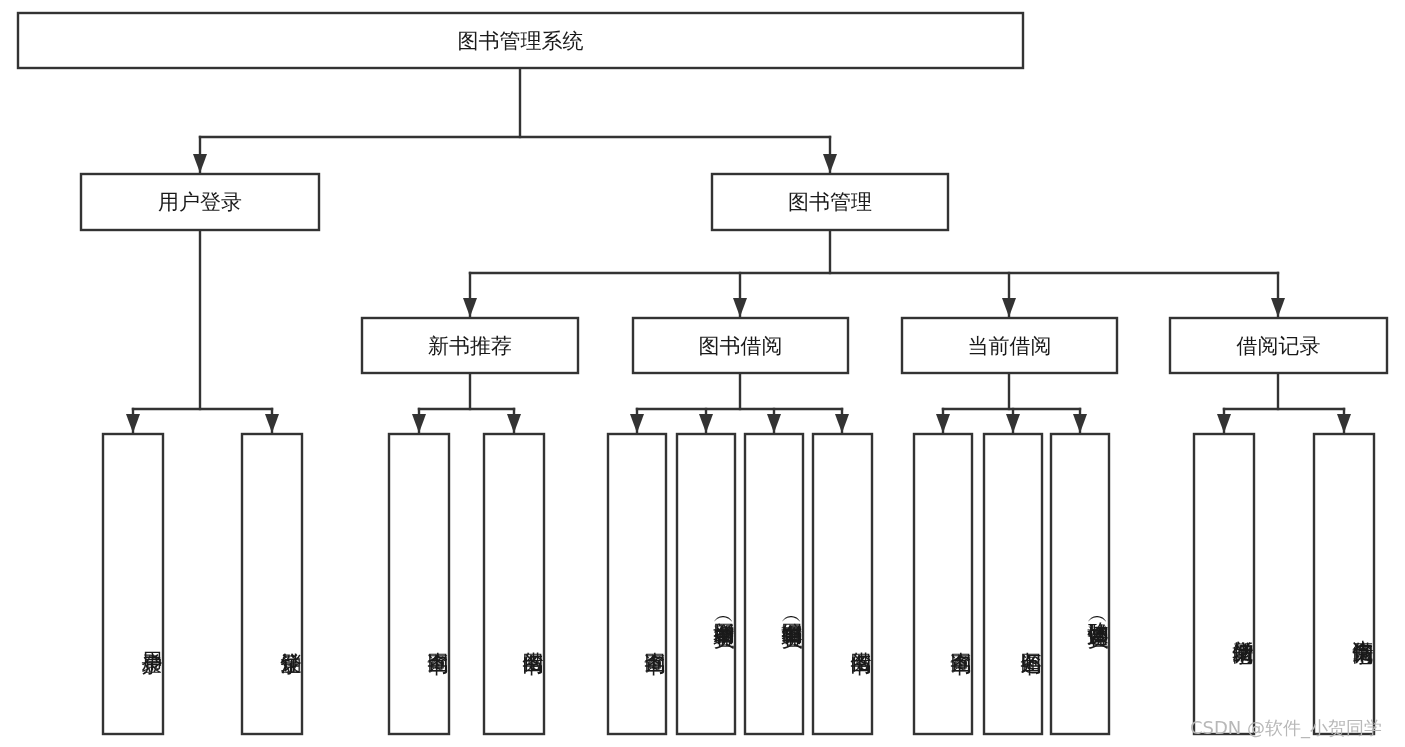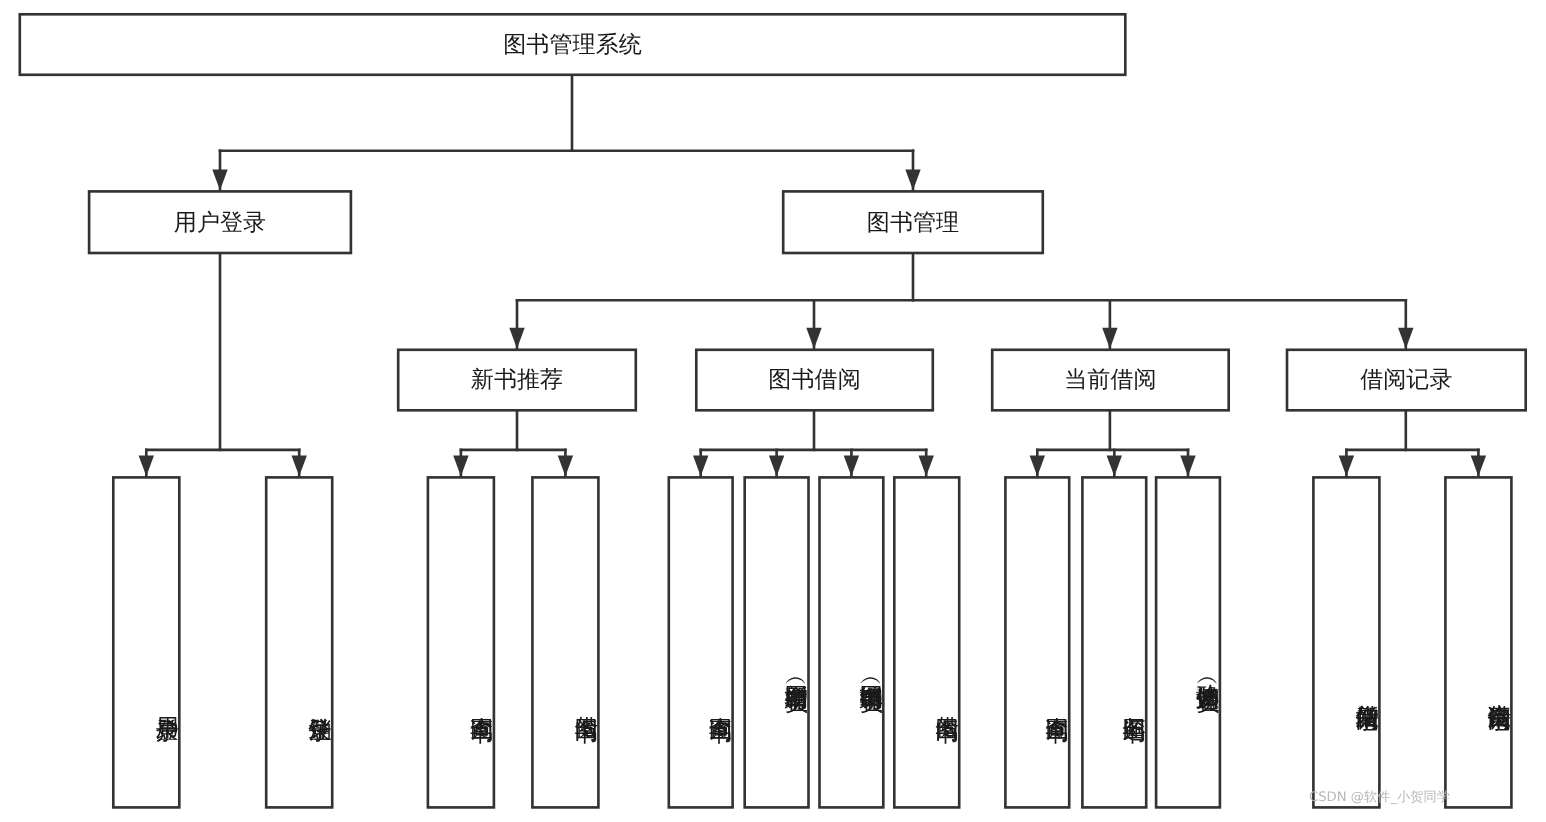--- a/index.html
+++ b/index.html
@@ -62,21 +62,21 @@
     text-align: center;
     white-space: nowrap;
     pointer-events: none;
     display: flex;
     align-items: flex-start;
     justify-content: center;
   }
   .watermark {
     position: absolute;
     font-family: "DejaVu Sans", "Liberation Sans", sans-serif;
-    font-size: 12px;
+    font-size: 18px;
     color: #b8b8b8;
     white-space: nowrap;
     user-select: none;
   }
 </style>
 </head>
 <body>
 
 <div id="diagram-root">
 

